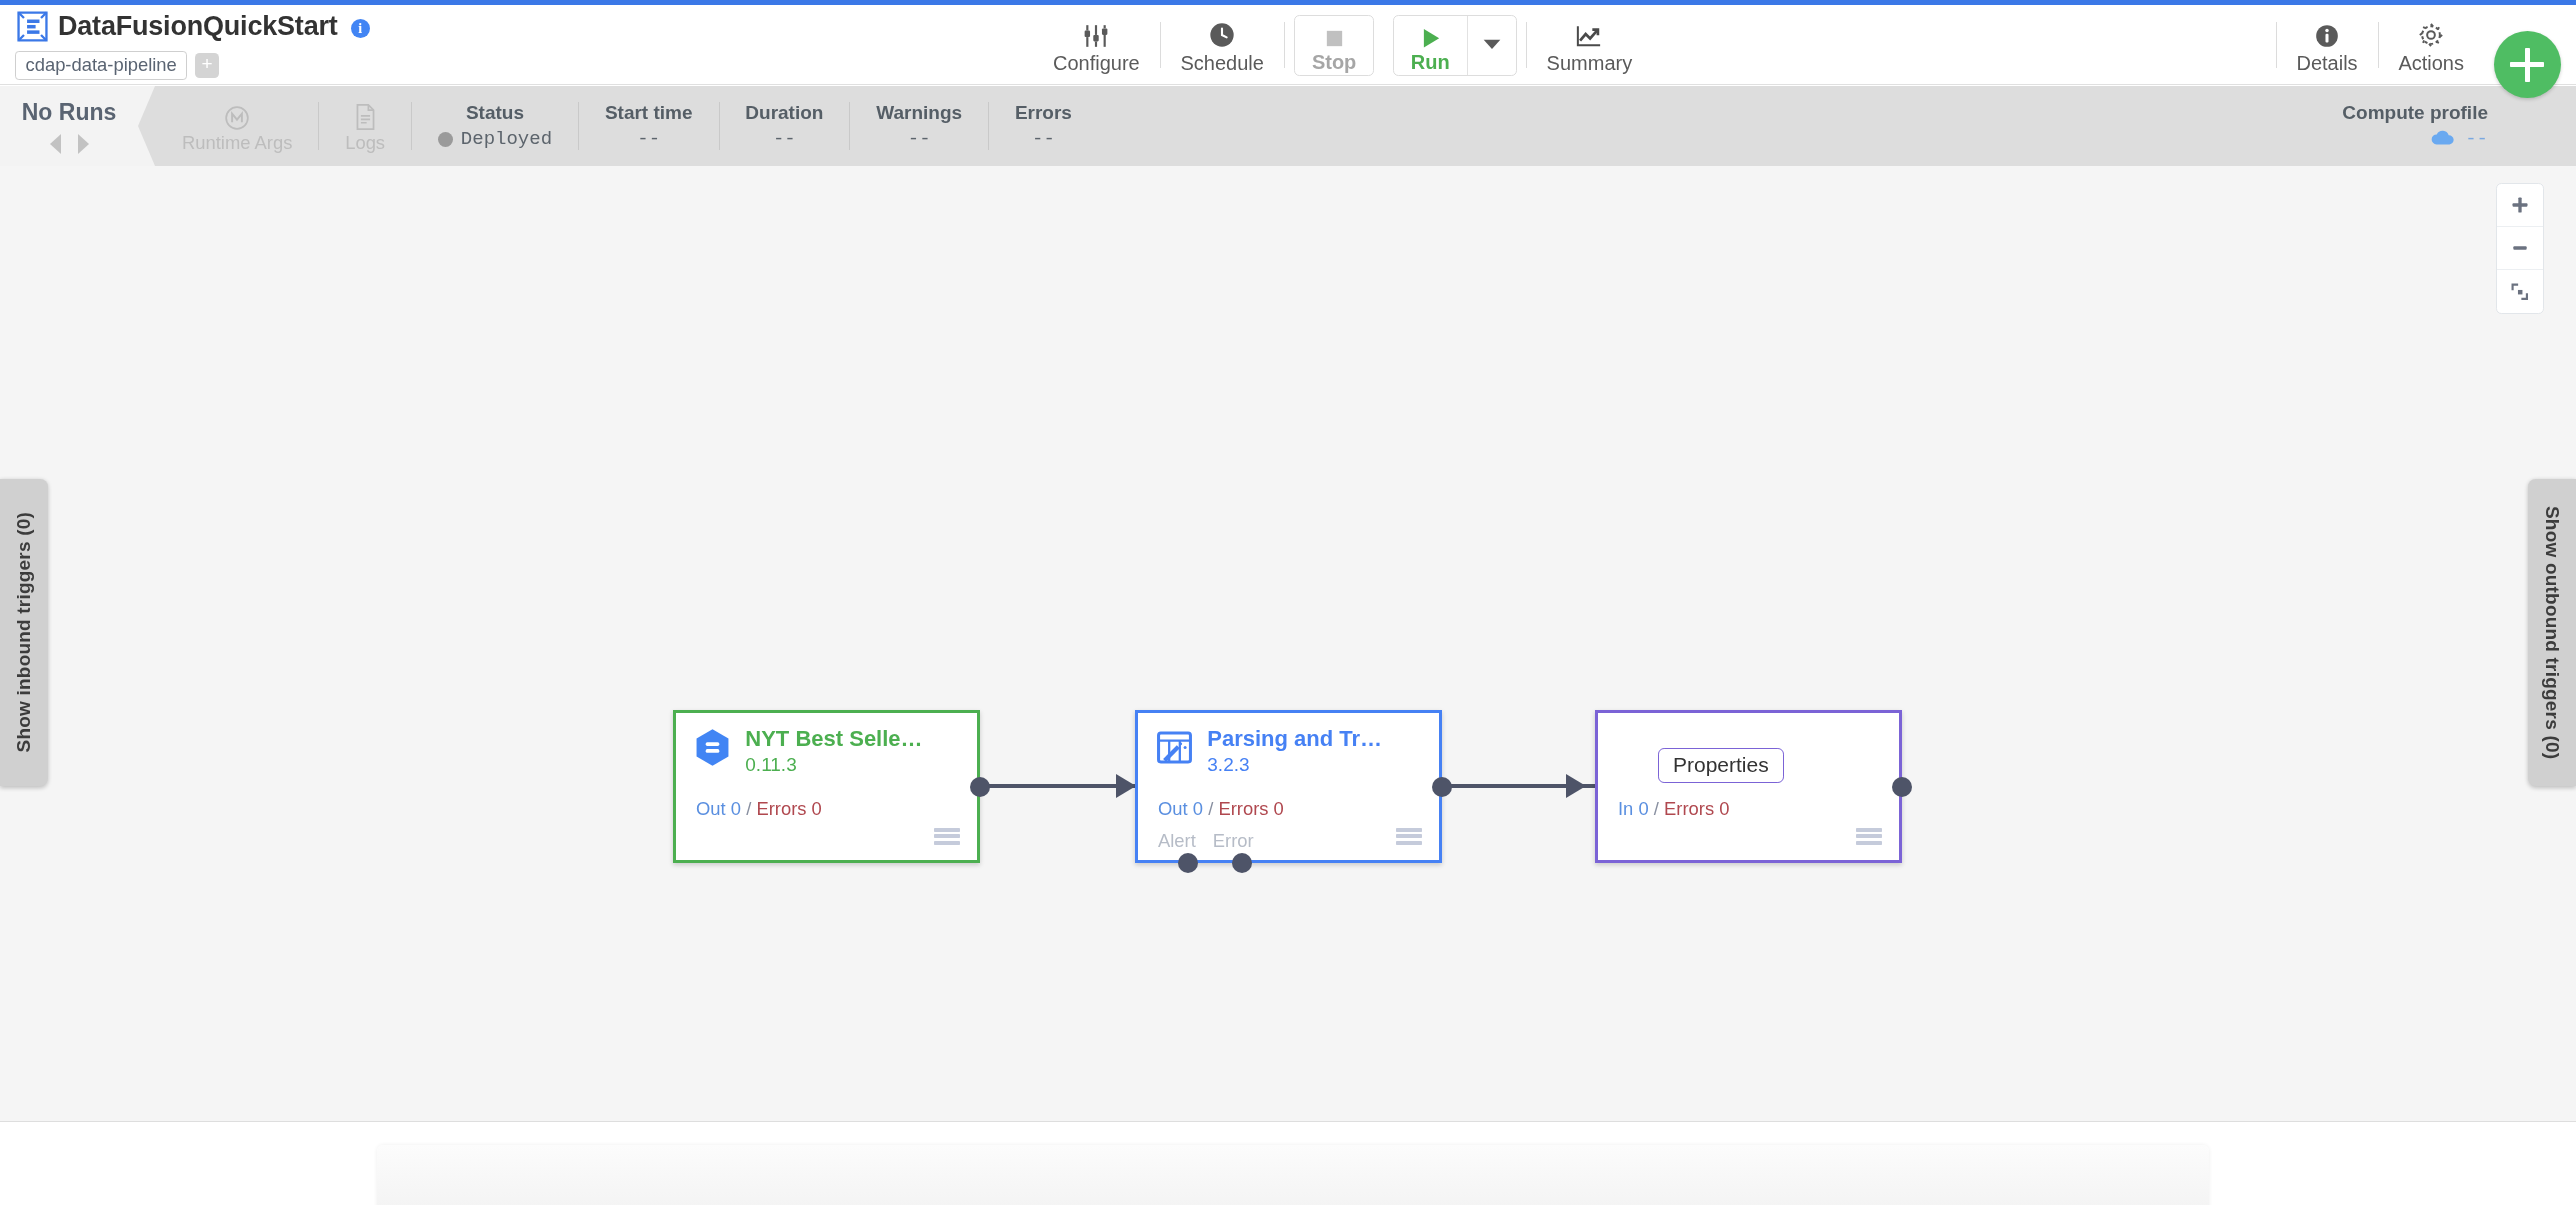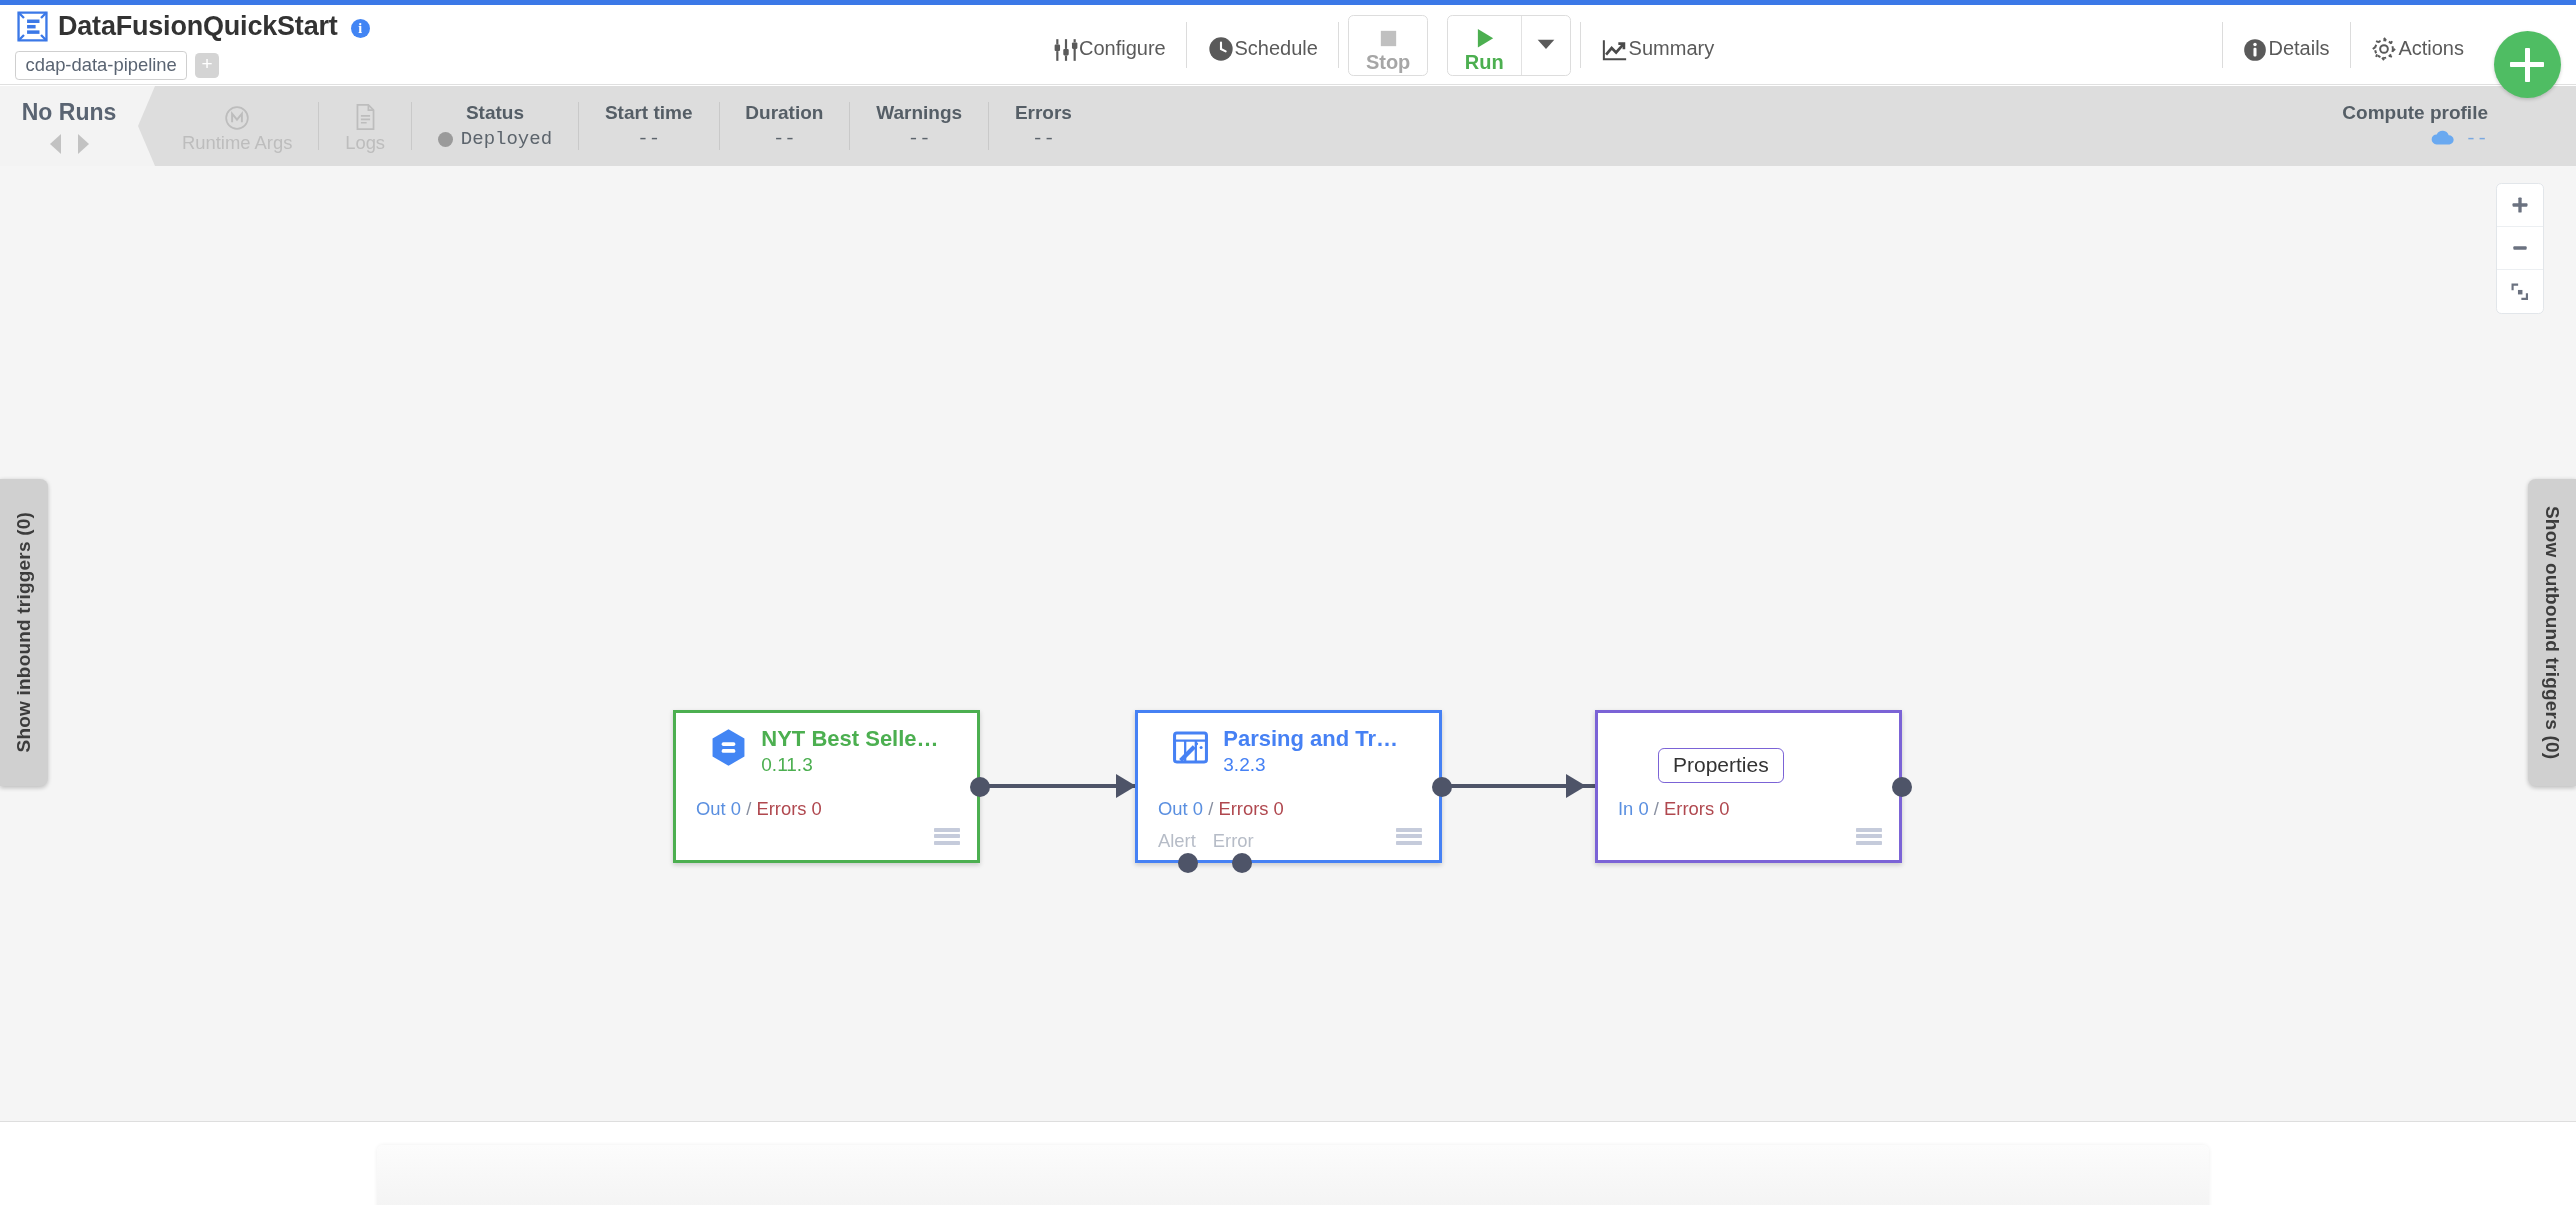--- a/index.html
+++ b/index.html
@@ -56,21 +56,21 @@
     color: #ffffff; font-size: 19px; line-height: 21.5px; text-align: center;
     font-weight: 400;
   }
 
   
   .toolbar-center {
     position: absolute; left: 1033px; top: 0; height: 80px;
     display: flex; align-items: center;
   }
   .tb-item {
-    display: flex; flex-direction: row; align-items: center; justify-content: center;
+    display: flex; flex-direction: column; align-items: center; justify-content: center;
     height: 80px; padding: 12px 20px; min-width: 46px;
   }
   .tb-icon { height: 35px; display: flex; align-items: flex-end; justify-content: center; }
   .tb-label { font-size: 20px; color: #5a5a5a; margin-top: 4.6px; line-height: 1; }
   .tb-sep { width: 0.8px; height: 46px; background: #dcdcdc; }
 
   .btn-box {
     border: 0.8px solid #dddddd; border-radius: 5.4px;
     background: #fff;
     height: 61px; display: flex; align-items: stretch;
@@ -217,21 +217,21 @@
   
   .node {
     position: absolute; width: 307px; height: 153px;
     background: #ffffff;
     box-shadow: 0 1.5px 4.6px rgba(0,0,0,0.18);
   }
   .node.green  { border: 3.1px solid #4caf50; }
   .node.blue   { border: 3.1px solid #4681f4; }
   .node.purple { border: 3.1px solid #7b63d6; }
 
-  .node-head { display: flex; align-items: flex-start; padding: 14px 0 0 32px; gap: 12.3px; }
+  .node-head { display: flex; align-items: flex-start; padding: 14px 0 0 16px; gap: 12.3px; }
   .node-ico { width: 41px; height: 41px; flex: 0 0 41px; }
   .node-txt { display: flex; flex-direction: column; }
   .node-name { font-size: 22px; font-weight: 700; line-height: 1.08; white-space: nowrap; }
   .node-ver  { font-size: 19px; line-height: 1.3; margin-top: 2.3px; }
   .green .node-name, .green .node-ver { color: #4caf50; }
   .blue .node-name, .blue .node-ver { color: #4681f4; }
   .purple .node-name { color: #7b63d6; }
 
   .metrics {
     position: absolute; left: 20px; bottom: 40px;

